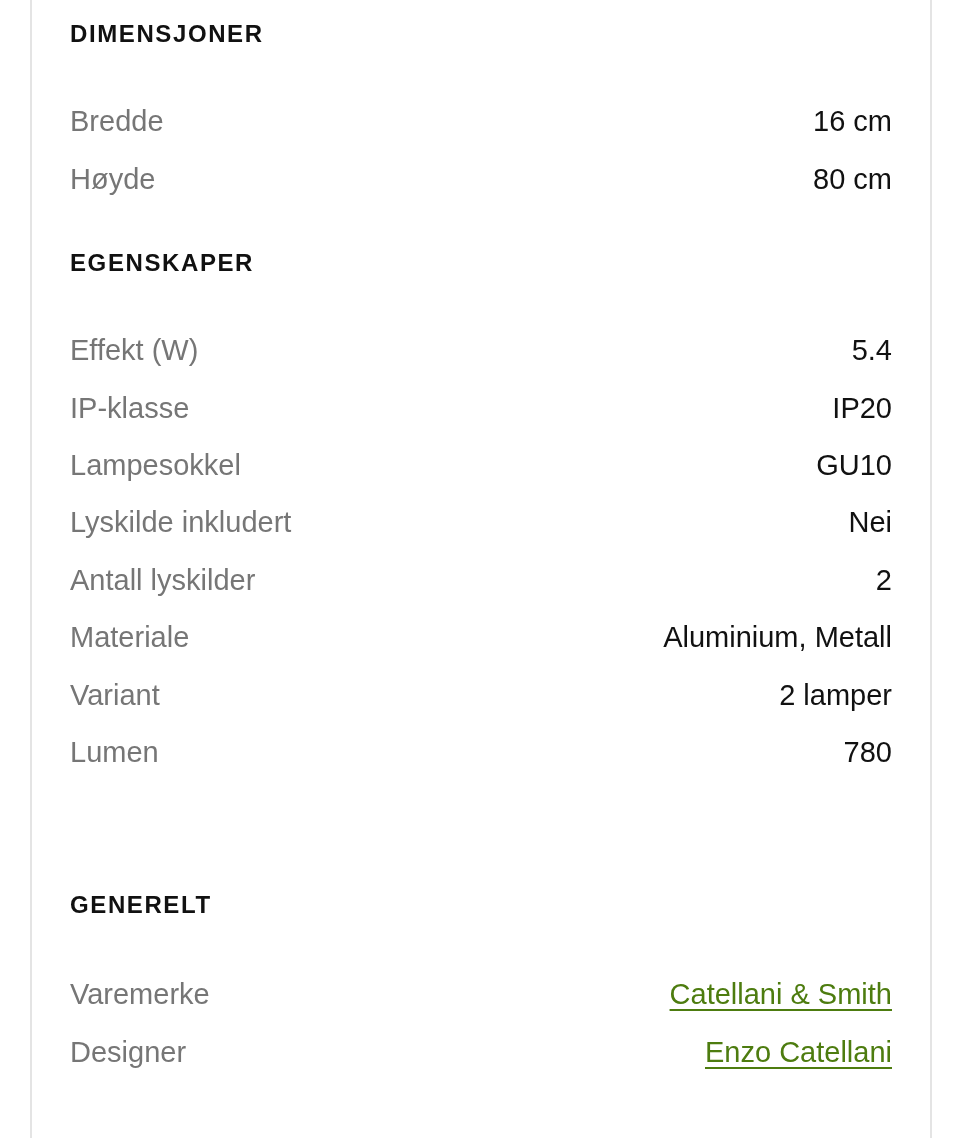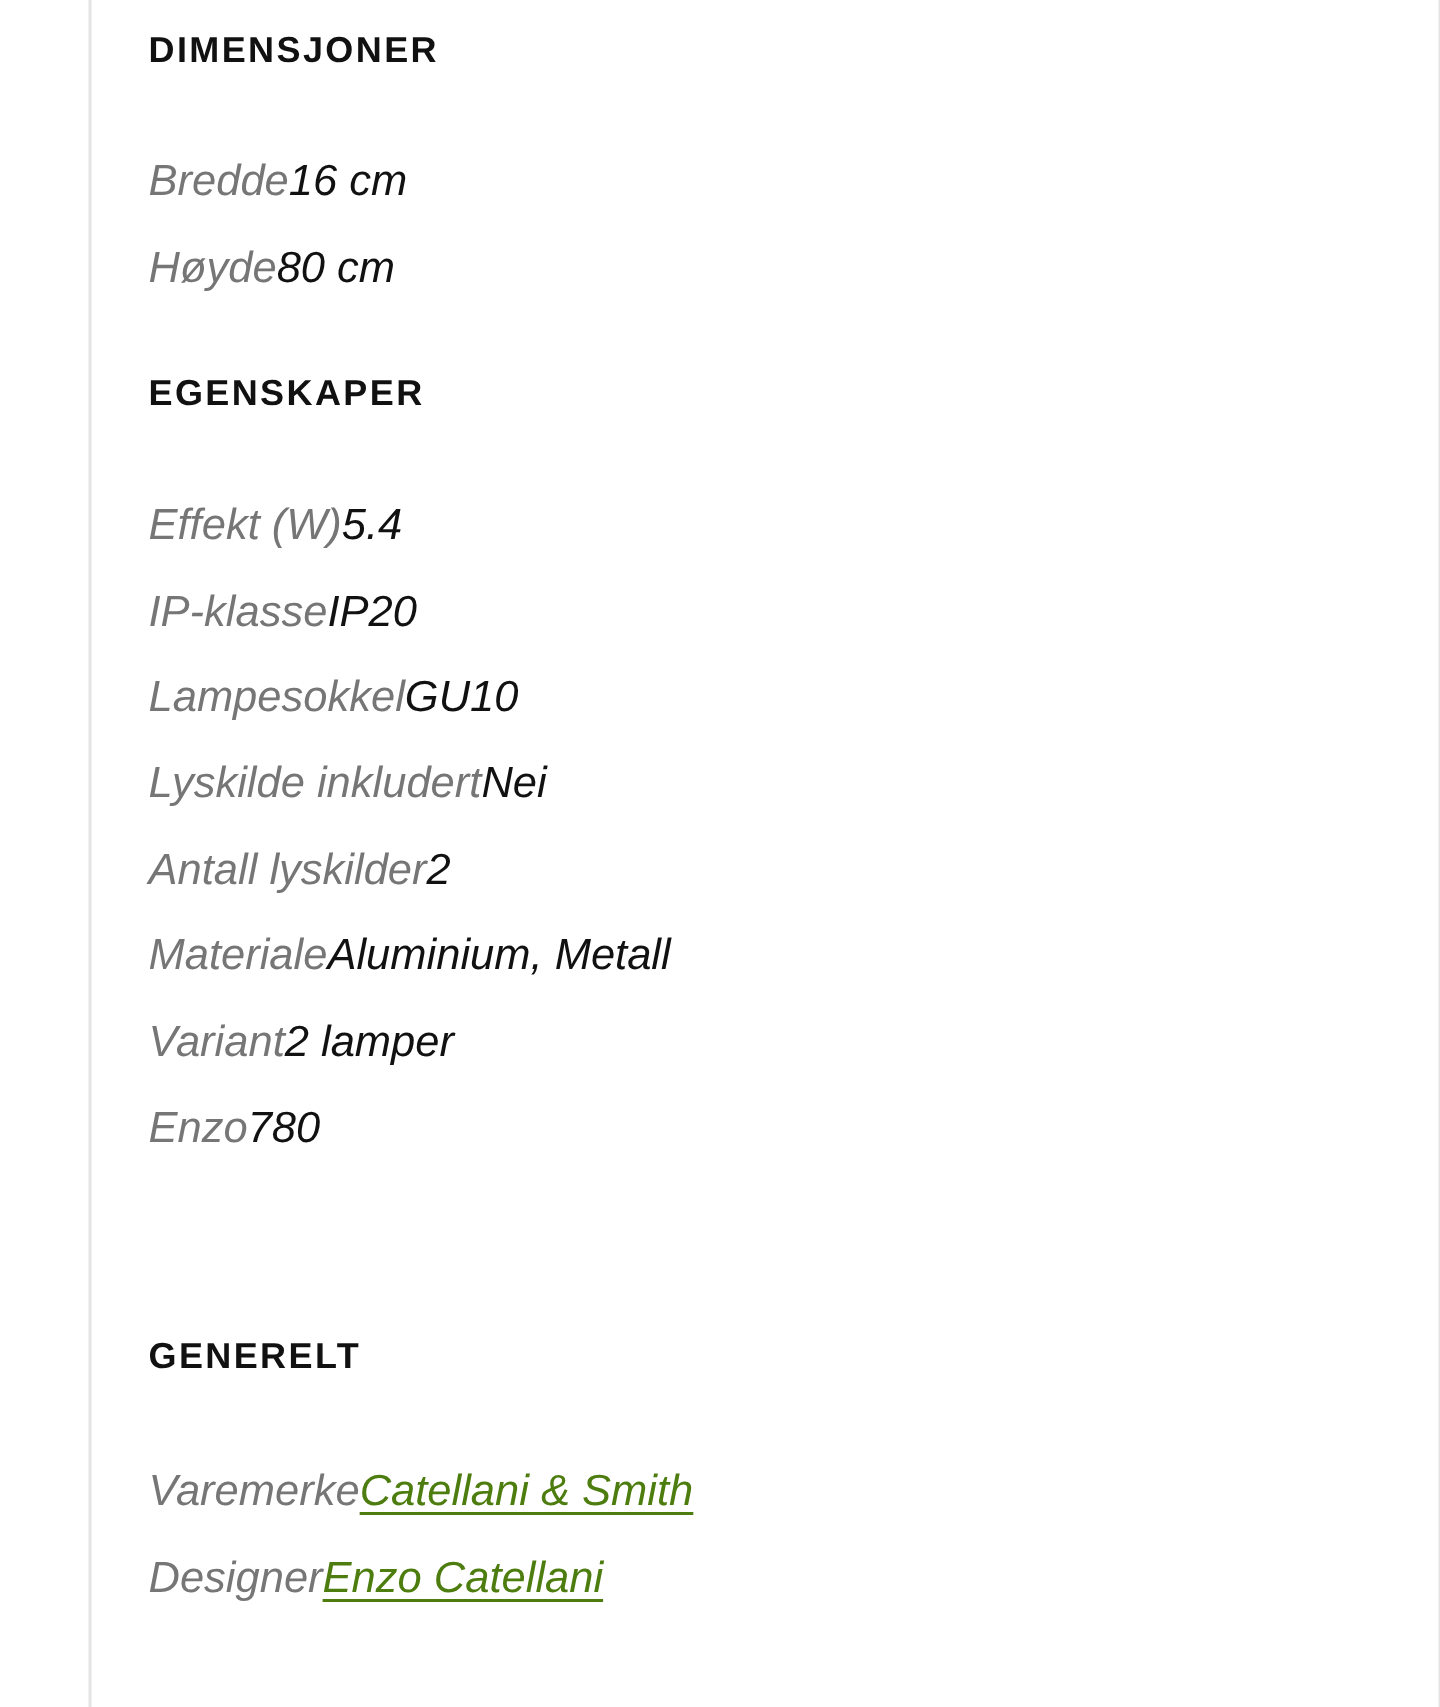--- a/index.html
+++ b/index.html
@@ -16,21 +16,20 @@
     }
     .panel {
       position: absolute;
       left: 30px;
       top: 0;
       width: 898px;
       height: 1138px;
       border-left: 2px solid #e4e4e4;
       border-right: 2px solid #e4e4e4;
       background: #ffffff;
-      margin-left: 29px;
     }
     .section {
       position: absolute;
       left: 38px;
       width: 822px;
     }
     .section-title {
       font-size: 24px;
       font-weight: 700;
       letter-spacing: 1.6px;
@@ -38,25 +37,25 @@
       height: 30px;
       line-height: 30px;
       margin: 0;
       text-transform: uppercase;
     }
     .rows {
       margin-top: 42px;
     }
     .row {
       display: flex;
+      justify-content: space-between;
       align-items: center;
       height: 57.4px;
       font-size: 29px;
       line-height: 57px;
-      font-style: italic;
     }
     .label {
       color: #767676;
     }
     .value {
       color: #111111;
       text-align: right;
     }
     .value a {
       color: #4d7c0f;
@@ -115,21 +114,21 @@
       </div>
       <div class="row">
         <span class="label">Materiale</span>
         <span class="value">Aluminium, Metall</span>
       </div>
       <div class="row">
         <span class="label">Variant</span>
         <span class="value">2 lamper</span>
       </div>
       <div class="row">
-        <span class="label">Enzo</span>
+        <span class="label">Lumen</span>
         <span class="value">780</span>
       </div>
     </div>
   </section>
 
   <section class="section" id="sec-generelt">
     <h2 class="section-title">GENERELT</h2>
     <div class="rows">
       <div class="row">
         <span class="label">Varemerke</span>

